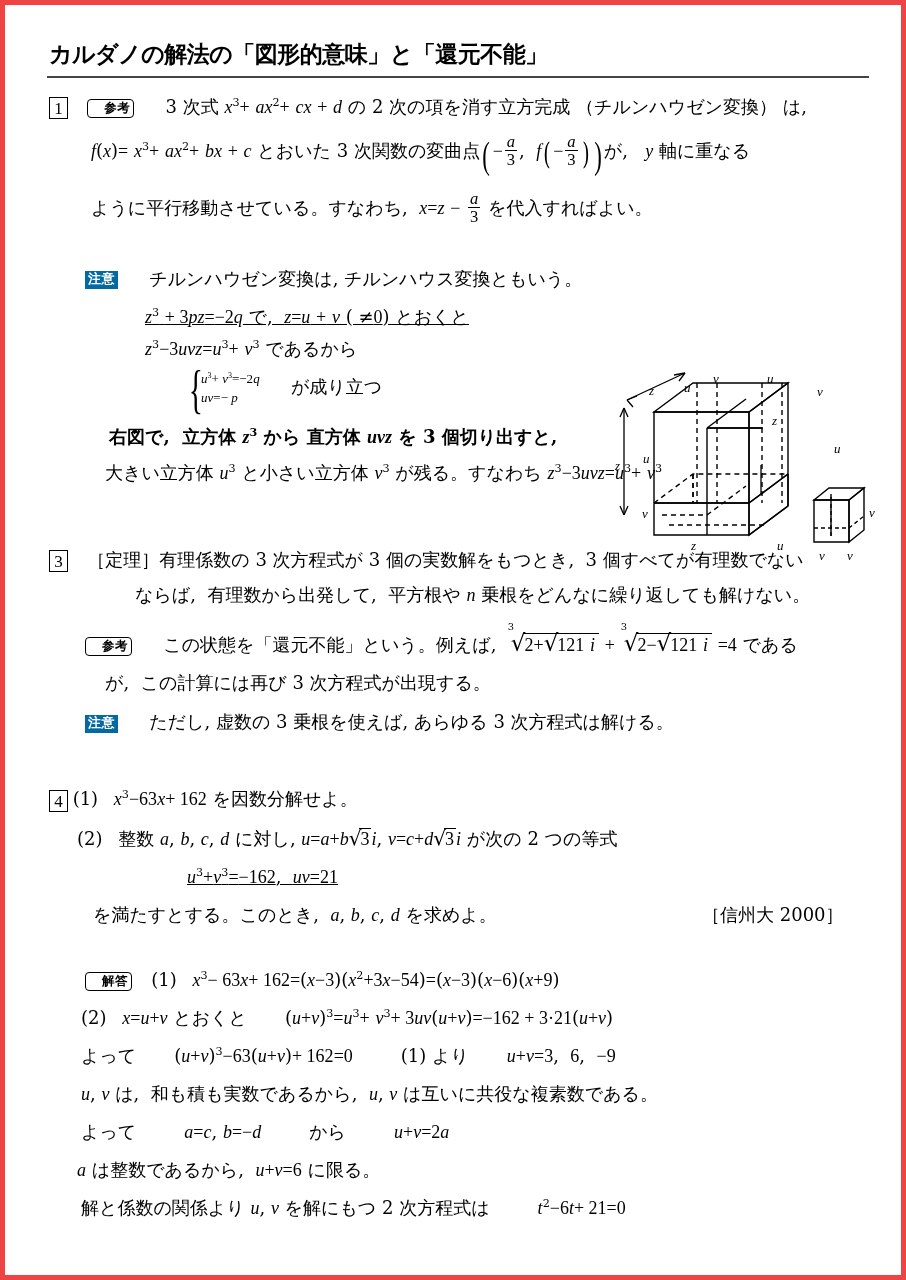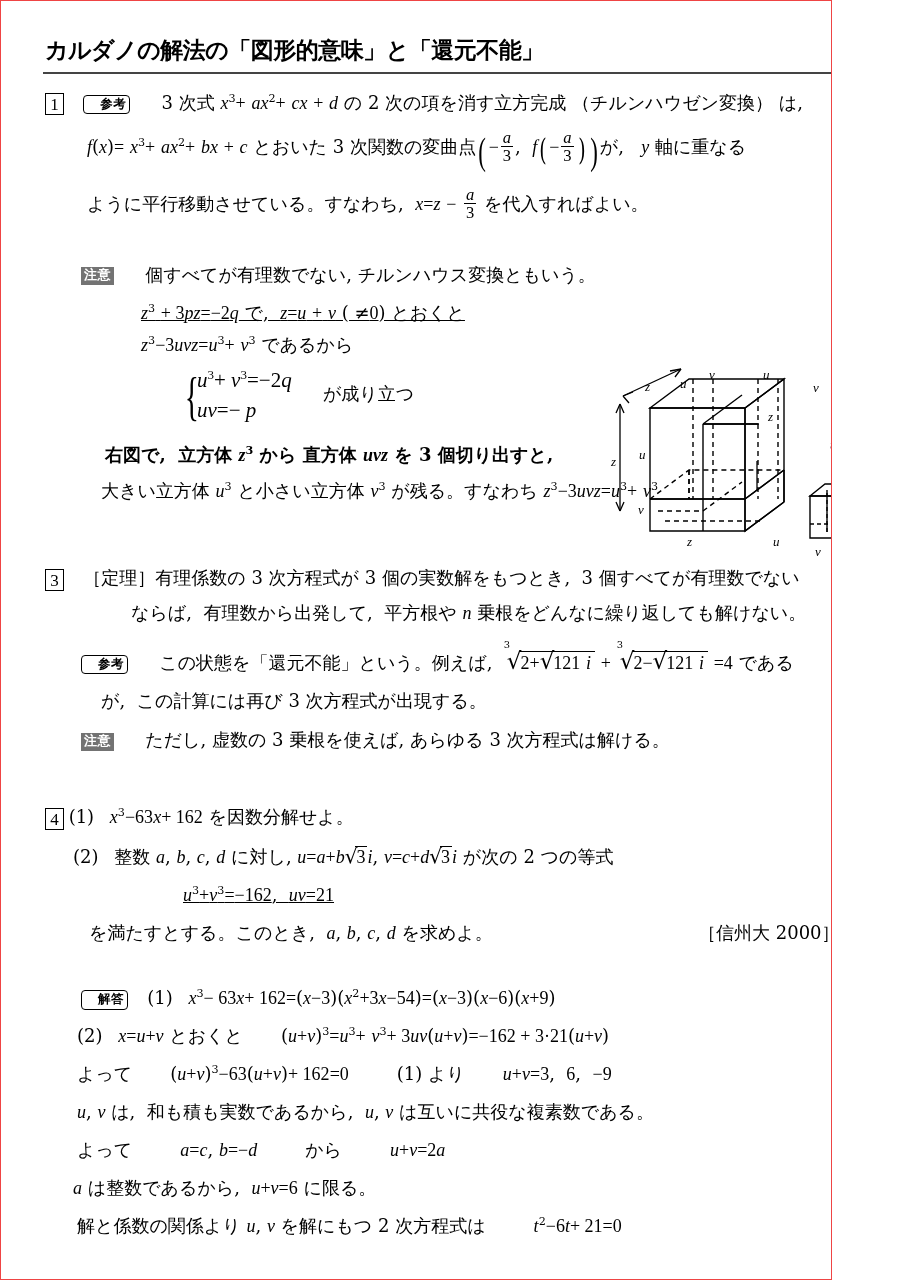--- a/index.html
+++ b/index.html
@@ -6,25 +6,25 @@
     margin: 0;
     padding: 0;
     background: #ffffff;
   }
   body {
     font-family: "Liberation Serif", "DejaVu Serif", serif;
     color: #000000;
   }
   .page {
     position: relative;
-    width: 832px;
+    width: 906px;
     height: 1280px;
     background: #ffffff;
     box-sizing: border-box;
-    border: 1px solid #ef4444;
+    border: 5px solid #ef4444;
     overflow: hidden;
   }
   .inner {
     position: absolute;
     left: 42px;
     top: 36px;
     width: 828px;
   }
 
   
@@ -62,21 +62,21 @@
     font-family: "DejaVu Sans", "Liberation Sans", sans-serif;
     font-size: 12.5px;
     font-weight: bold;
     padding: 1px 3px 2px 16px;
     line-height: 1.15;
     vertical-align: middle;
     letter-spacing: 0.5px;
   }
   .badge-note {
     display: inline-block;
-    background: #737373;
+    background: #0369a1;
     color: #fff;
     font-family: "DejaVu Sans", "Liberation Sans", sans-serif;
     font-size: 13px;
     font-weight: bold;
     padding: 1px 3px 2px 3px;
     line-height: 1.15;
     vertical-align: middle;
     letter-spacing: 0.5px;
   }
 
@@ -142,21 +142,21 @@
     padding-left: 18px;
   }
   .system .brace {
     position: absolute;
     left: 0; top: 50%;
     transform: translateY(-50%) scaleX(0.55);
     font-size: 2.9em;
     line-height: 0.82;
     font-family: "Liberation Serif", serif;
   }
-  .system .line { display: block; line-height: 1.42; font-size: 21px; }
+  .system .line { display: block; line-height: 1.42; font-size: 13px; }
 
   
   .figure { position: absolute; left: 604px; top: 365px; width: 300px; height: 200px; }
   .figure svg { display: block; }
   .fig-label { font-family: "Liberation Serif", serif; font-style: italic; font-size: 13px; }
 </style>
 </head>
 <body>
 
 <div class="page">
@@ -177,21 +177,21 @@
       <span class="jp"><span class="mi">f</span>(<span class="mi">x</span>)<span class="mn">=</span> <span class="mi">x</span><sup class="en">3</sup><span class="mn">+</span> <span class="mi">ax</span><sup class="en">2</sup><span class="mn">+</span> <span class="mi">bx</span> <span class="mn">+</span> <span class="mi">c</span> とおいた 3 次関数の変曲点<span class="bigparen">(</span><span class="mn">−</span><span class="frac"><span class="num mi">a</span><span class="den mn">3</span></span>,&nbsp; <span class="mi">f</span><span class="medparen">(</span><span class="mn">−</span><span class="frac"><span class="num mi">a</span><span class="den mn">3</span></span><span class="medparen">)</span><span class="bigparen">)</span>が,&nbsp;&nbsp; <span class="mi">y</span> 軸に重なる</span>
     </div>
 
     <div class="row" style="margin-left:44px; margin-top:20px;">
       <span class="jp">ように平行移動させている。すなわち,&nbsp; <span class="mi">x</span><span class="mn">=</span><span class="mi">z</span> <span class="mn">−</span> <span class="frac"><span class="num mi">a</span><span class="den mn">3</span></span> を代入すればよい。</span>
     </div>
 
     <div class="row" style="margin-left:38px; margin-top:38px;">
       <span class="badge-note">注意</span>
       <span class="sp2"></span>
-      <span class="jp">個すべてが有理数でない,  チルンハウス変換ともいう。</span>
+      <span class="jp">チルンハウゼン変換は,  チルンハウス変換ともいう。</span>
     </div>
 
 
     <div class="row" style="margin-left:98px; margin-top:7px;text-decoration:underline;">
       <span class="jp"><span class="mi">z</span><sup class="en">3</sup> <span class="mn">+ 3</span><span class="mi">pz</span><span class="mn">=</span><span class="mn">−2</span><span class="mi">q</span> で,&nbsp; <span class="mi">z</span><span class="mn">=</span><span class="mi">u</span> <span class="mn">+</span> <span class="mi">v</span> ( ≠<span class="mn">0</span>) とおくと</span>
     </div>
 
     <div class="row" style="margin-left:98px; margin-top:2px;">
       <span class="jp"><span class="mi">z</span><sup class="en">3</sup><span class="mn">−3</span><span class="mi">uvz</span><span class="mn">=</span><span class="mi">u</span><sup class="en">3</sup><span class="mn">+</span> <span class="mi">v</span><sup class="en">3</sup> であるから</span>
     </div>

